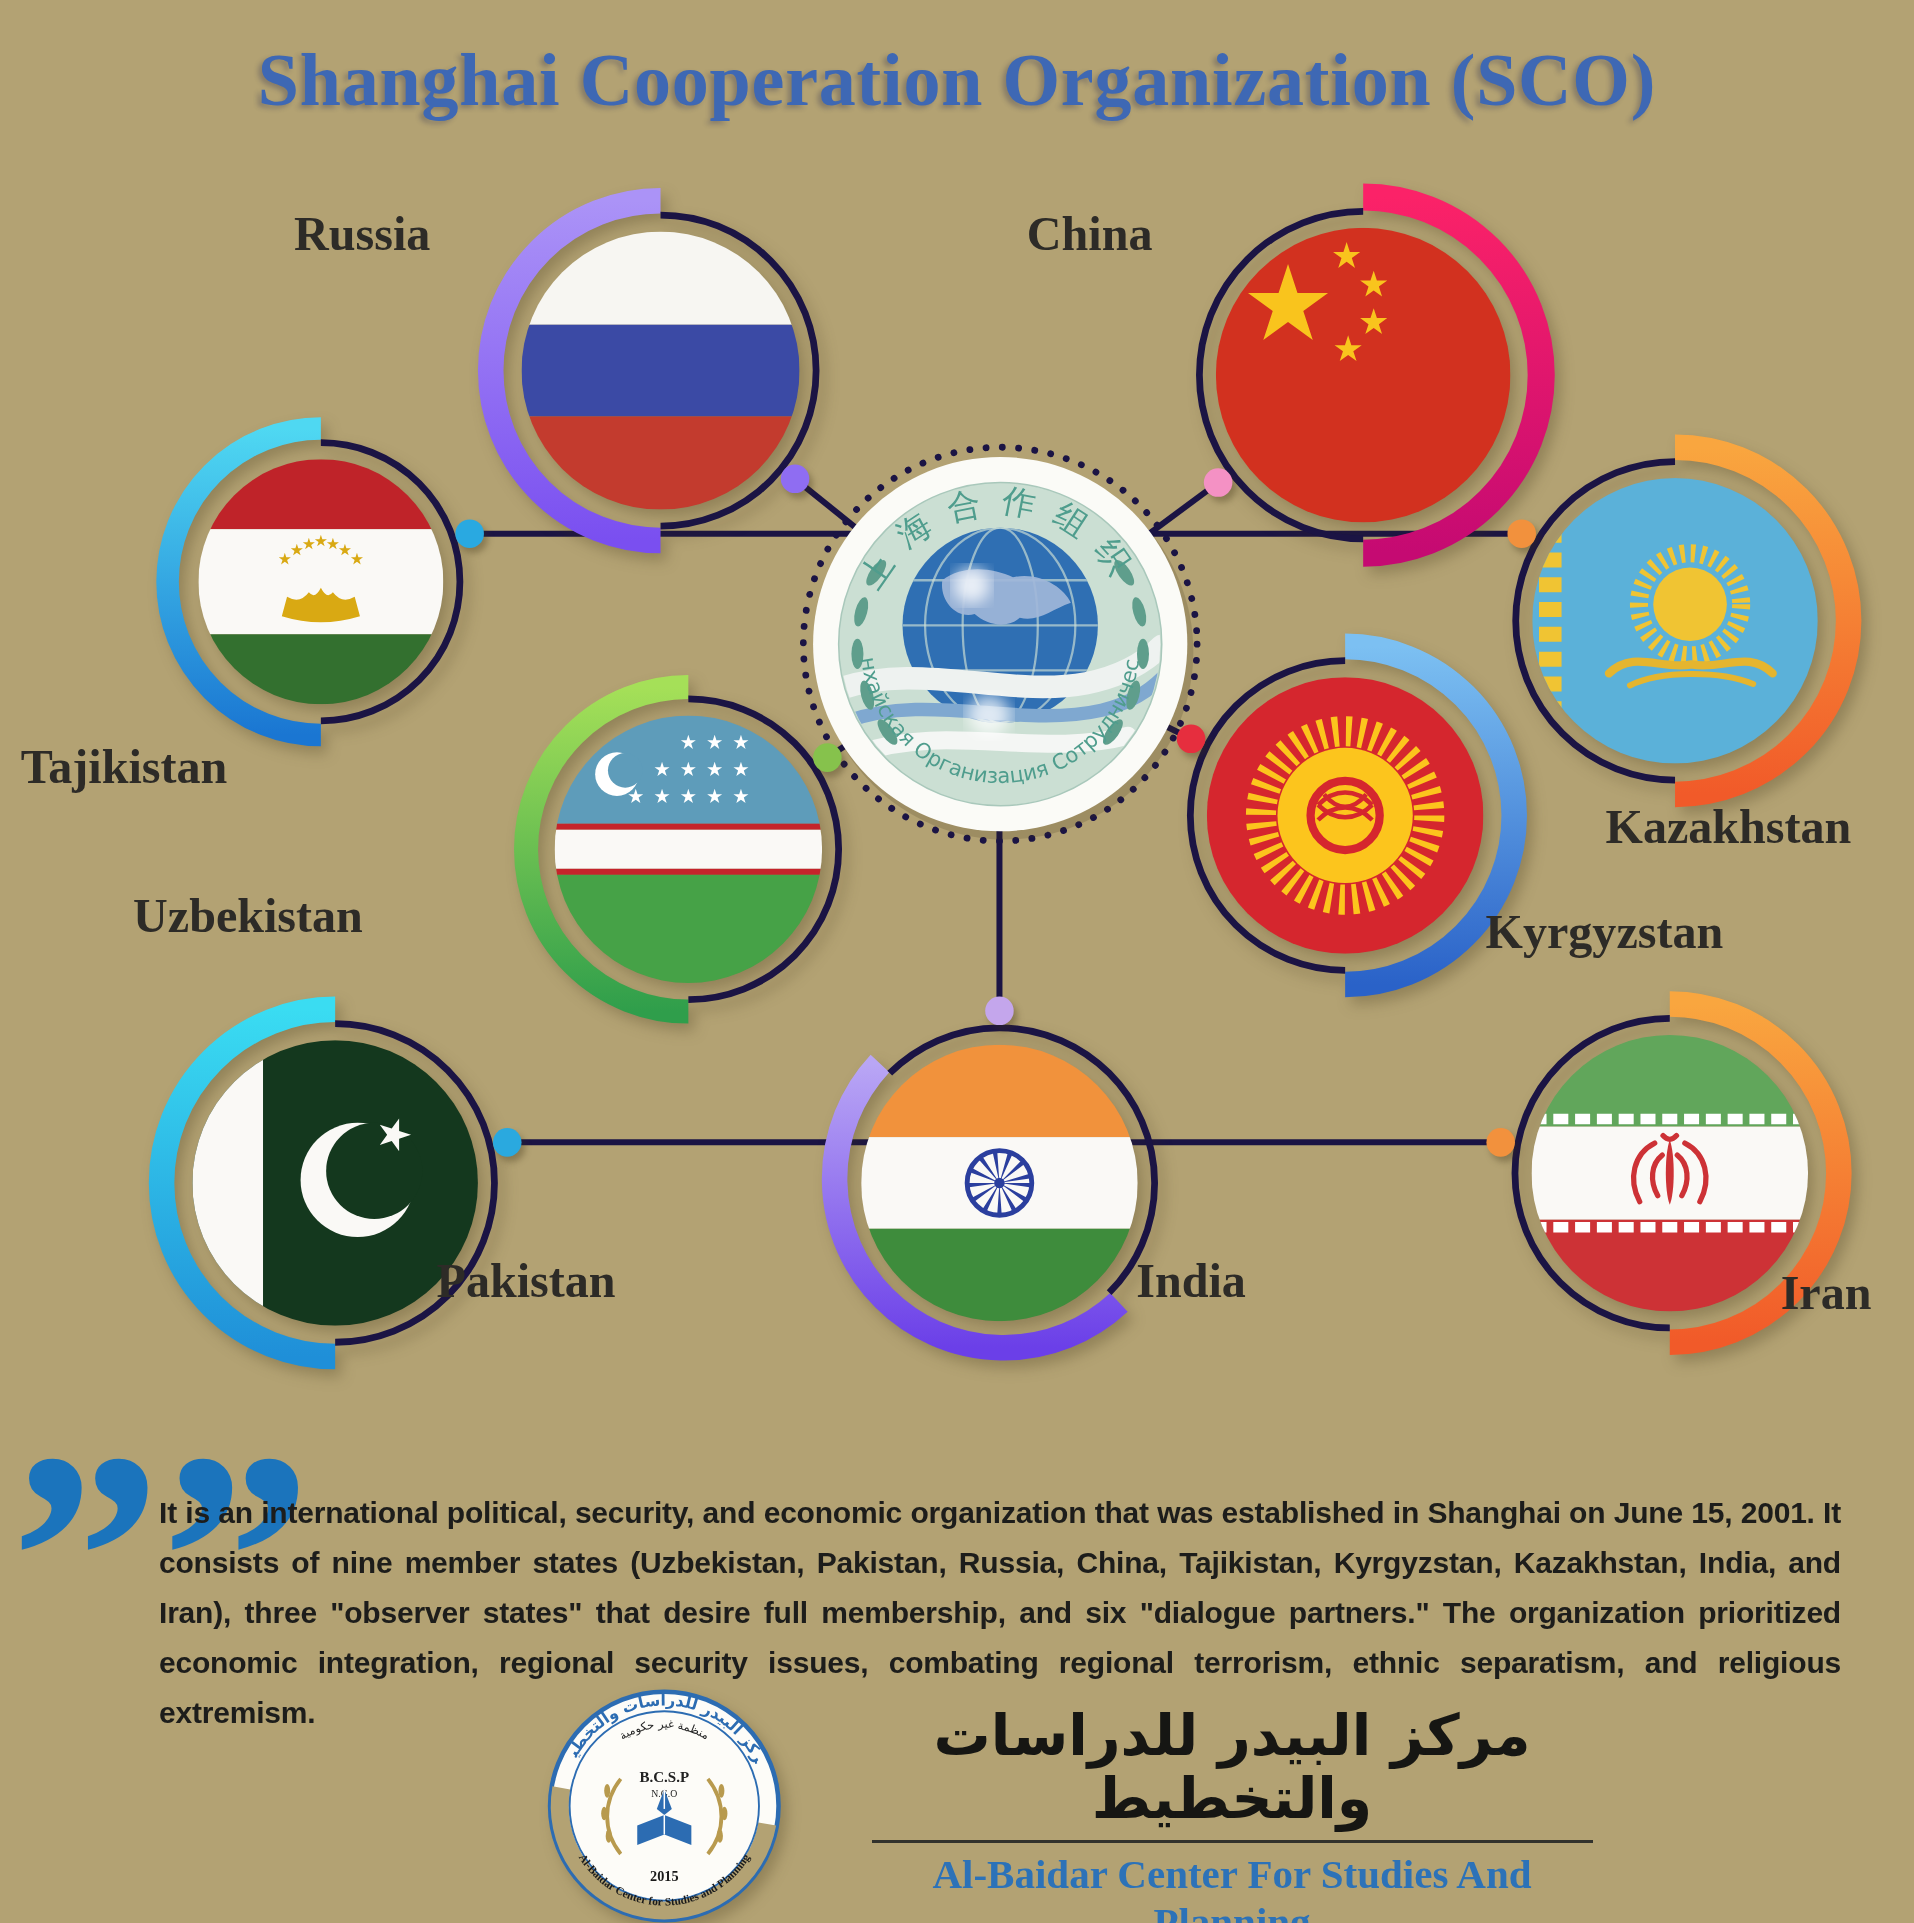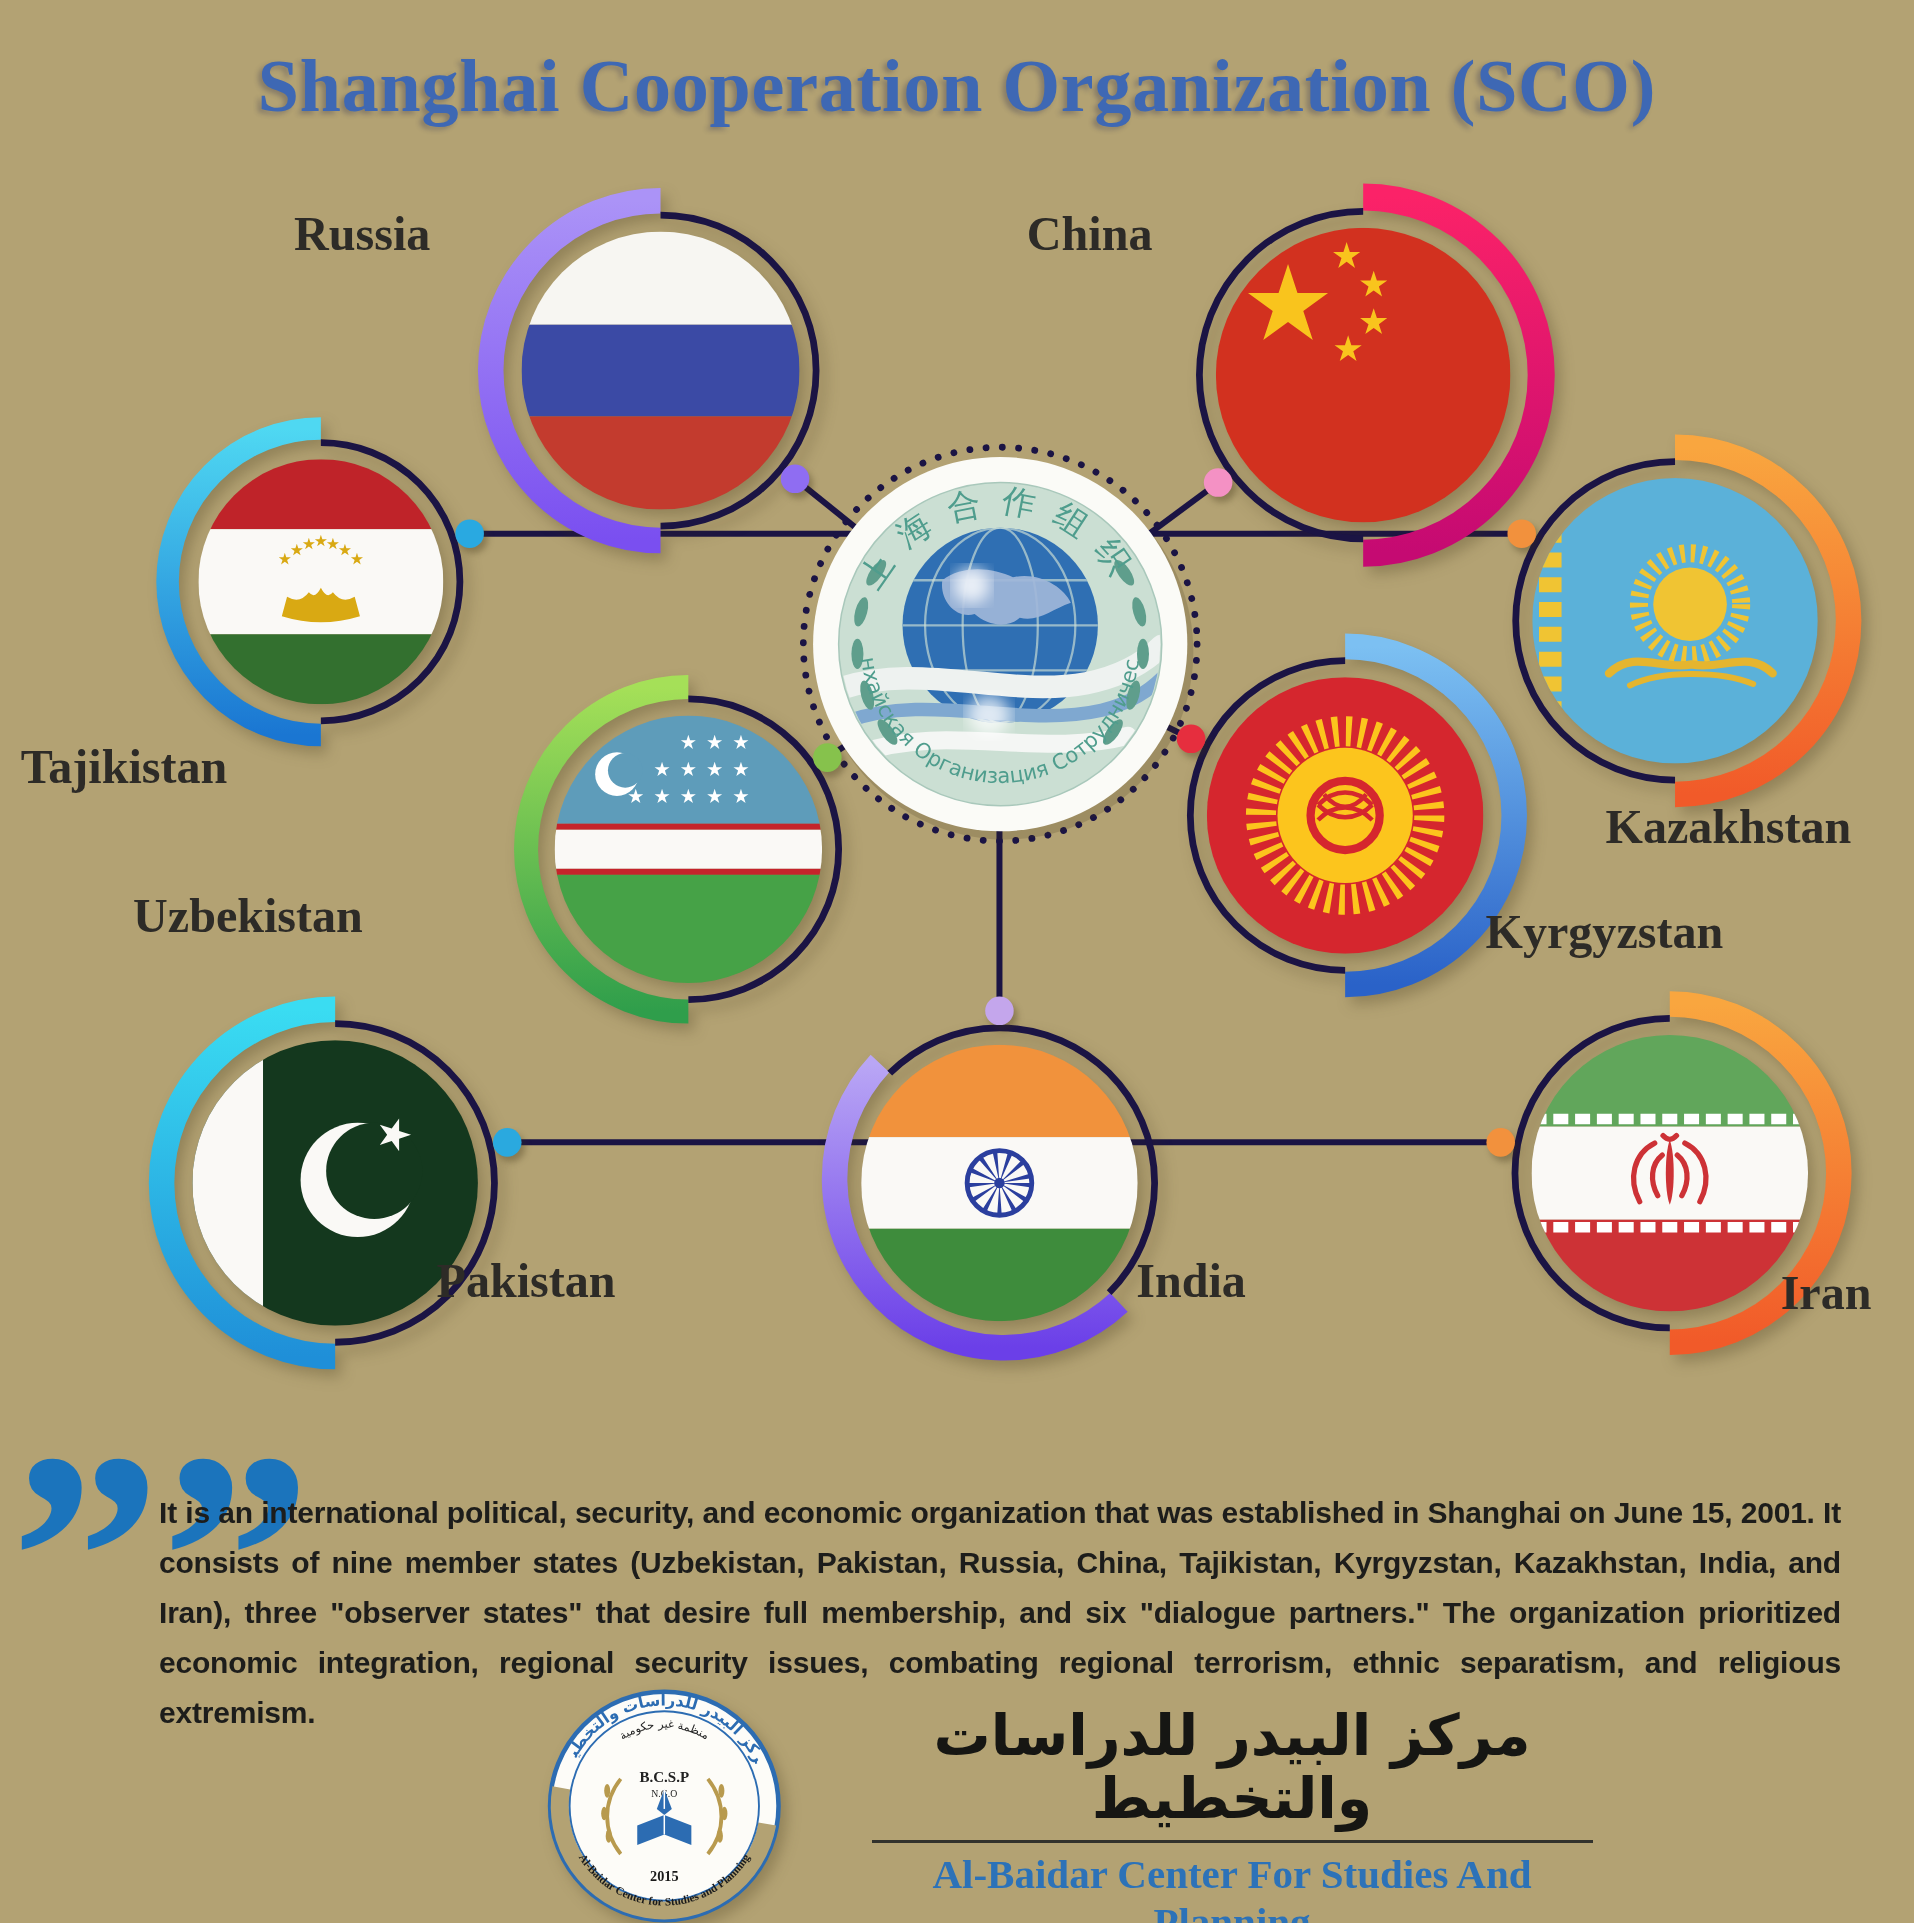--- a/index.html
+++ b/index.html
@@ -1,18 +1,18 @@
 <!DOCTYPE html>
 <html style="font-size:12px"><head>
 <meta charset="utf-8">
 <style>
   html,body{margin:0;padding:0;}
   body{width:1914px;height:1924px;background:#b3a273;position:relative;
        font-family:"Liberation Serif",serif;overflow:hidden;}
-  .title{position:absolute;left:0;right:0;top:44px;text-align:center;
+  .title{position:absolute;left:0;right:0;top:38px;text-align:center;
          font-size:74px;font-weight:bold;color:#3e68b4;letter-spacing:0.8px;
          text-shadow:-3.8px 3px 5.3px rgba(35,40,80,.30);}
   svg{position:absolute;left:0;top:0;}
   .dot{filter:drop-shadow(5px 7px 4px rgba(60,50,20,.35));}
   .nodeshadow{filter:drop-shadow(8px 10px 9px rgba(60,50,20,.28));}
   .countrylabel{font-family:"Liberation Serif",serif;font-weight:bold;
                 font-size:64px;fill:#2d2b27;}
   .para-wrap{position:absolute;left:159px;top:1488px;width:1682px;}
   .para{font-family:"Liberation Sans",sans-serif;font-weight:bold;
         font-size:30px;line-height:50px;color:#1d1d1b;text-align:justify;

